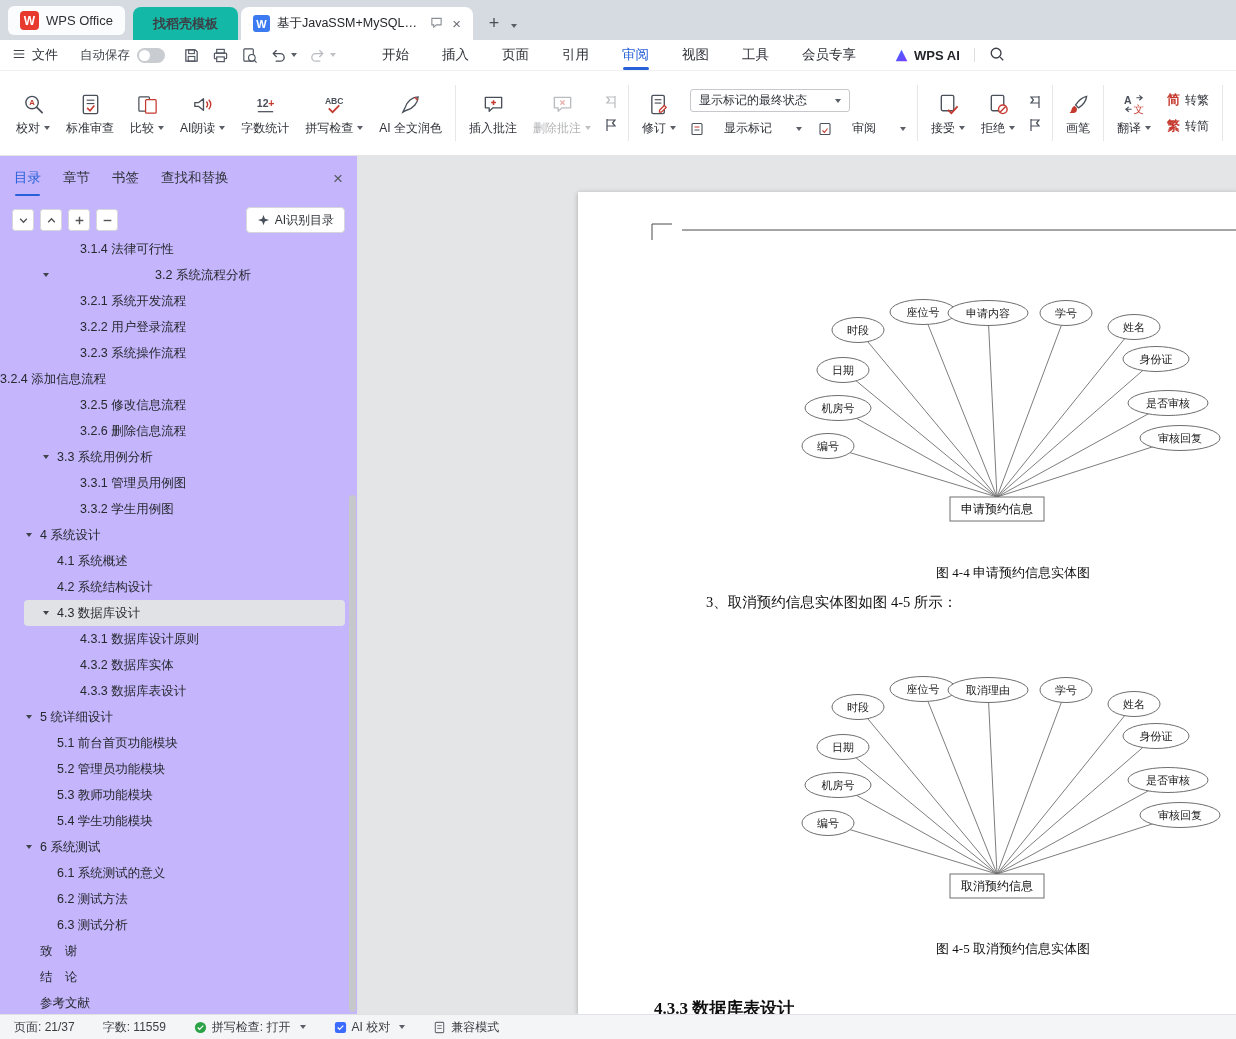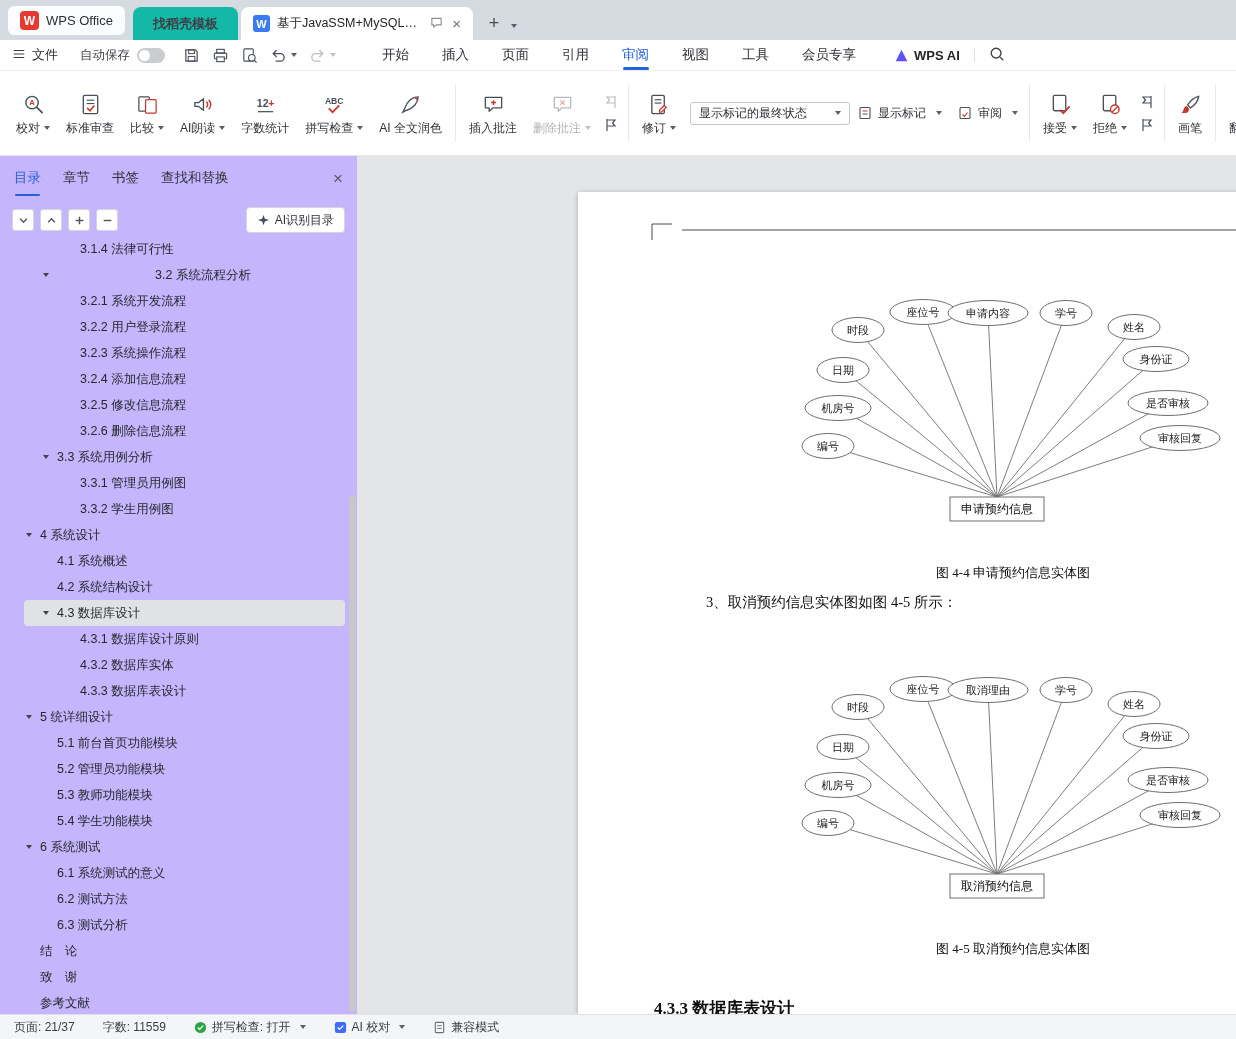--- a/index.html
+++ b/index.html
@@ -40,24 +40,24 @@
 
   
   .ribbon{height:85px;background:#fff;border-bottom:1px solid #e4e5e7;display:flex;align-items:center;padding:0 8px;overflow:hidden;white-space:nowrap;flex:none;}
   .rbtn{display:flex;flex-direction:column;align-items:center;justify-content:center;gap:6px;padding:0 8px;height:70px;border-radius:4px;flex:none;}
   .rlab{font-size:12px;color:#2f3238;display:flex;align-items:center;line-height:1;}
   .ric svg{width:23px;height:23px;display:block;}
   .rsep{width:1px;height:56px;background:#e6e7e9;margin:0 5px;align-self:center;flex:none;}
   .disabled{opacity:.38;}
   .flagcol{display:flex;flex-direction:column;gap:9px;margin:0 5px;justify-content:center;flex:none;}
   .flagcol svg{width:14px;height:14px;display:block;}
-  .revcol{display:flex;flex-direction:row;gap:8px;margin:0 6px;justify-content:center;flex:none;}
+  .revcol{display:flex;flex-direction:column;gap:8px;margin:0 6px;justify-content:center;flex:none;}
   .dropdown{width:160px;height:23px;border:1px solid #c6c8cc;border-radius:3px;display:flex;align-items:center;justify-content:space-between;padding:0 8px;font-size:12px;color:#2f3238;background:#fff;}
   .revrow{display:flex;gap:16px;}
-  .minibtn{display:flex;align-items:center;gap:6px;font-size:12px;color:#2f3238;}
+  .minibtn{display:flex;align-items:center;gap:20px;font-size:12px;color:#2f3238;}
   .minibtn svg{width:14px;height:14px;}
   .convcol{display:flex;flex-direction:column;gap:8px;margin:0 8px;justify-content:center;flex:none;}
   .convrow{display:flex;align-items:center;gap:5px;font-size:12px;color:#2f3238;}
   .convic{color:#c5392f;font-weight:bold;font-size:13px;}
 
   
   .content{flex:1;display:flex;min-height:0;}
 
   
   .sidebar{width:358px;background:#c4b5fd;border-right:1px solid #e2e3e6;position:relative;flex:none;}
@@ -513,21 +513,21 @@
             </svg>
           <span>AI识别目录</span>
         </span>
       </div>
       <div class="toc" id="toc">
           <div class="toc-item" style="padding-left: 80px;"><span class="toc-label">3.1.4 法律可行性</span></div>
           <div class="toc-item" style="padding-left: 57px; text-align: center;"><span class="toc-arrow" style="left: 43px;"></span><span class="toc-label">3.2 系统流程分析</span></div>
           <div class="toc-item" style="padding-left: 80px;"><span class="toc-label">3.2.1 系统开发流程</span></div>
           <div class="toc-item" style="padding-left: 80px;"><span class="toc-label">3.2.2 用户登录流程</span></div>
           <div class="toc-item" style="padding-left: 80px;"><span class="toc-label">3.2.3 系统操作流程</span></div>
-          <div class="toc-item" style="padding-left: 80px;"><span class="toc-label">3.2.4 添加信息流程</span></div>
+          <div class="toc-item" style=""><span class="toc-label">3.2.4 添加信息流程</span></div>
           <div class="toc-item" style="padding-left: 80px;"><span class="toc-label">3.2.5 修改信息流程</span></div>
           <div class="toc-item" style="padding-left: 80px;"><span class="toc-label">3.2.6 删除信息流程</span></div>
           <div class="toc-item" style="padding-left: 57px;"><span class="toc-arrow" style="left: 43px;"></span><span class="toc-label">3.3 系统用例分析</span></div>
           <div class="toc-item" style="padding-left: 80px;"><span class="toc-label">3.3.1 管理员用例图</span></div>
           <div class="toc-item" style="padding-left: 80px;"><span class="toc-label">3.3.2 学生用例图</span></div>
           <div class="toc-item" style="padding-left: 40px;"><span class="toc-arrow" style="left: 26px;"></span><span class="toc-label">4 系统设计</span></div>
           <div class="toc-item" style="padding-left: 57px;"><span class="toc-label">4.1 系统概述</span></div>
           <div class="toc-item" style="padding-left: 57px;"><span class="toc-label">4.2 系统结构设计</span></div>
           <div class="toc-item selected" style="padding-left: 33px;"><span class="toc-arrow" style="left: 19px;"></span><span class="toc-label">4.3 数据库设计</span></div>
           <div class="toc-item" style="padding-left: 80px;"><span class="toc-label">4.3.1 数据库设计原则</span></div>
@@ -535,22 +535,22 @@
           <div class="toc-item" style="padding-left: 80px;"><span class="toc-label">4.3.3 数据库表设计</span></div>
           <div class="toc-item" style="padding-left: 40px;"><span class="toc-arrow" style="left: 26px;"></span><span class="toc-label">5 统详细设计</span></div>
           <div class="toc-item" style="padding-left: 57px;"><span class="toc-label">5.1 前台首页功能模块</span></div>
           <div class="toc-item" style="padding-left: 57px;"><span class="toc-label">5.2 管理员功能模块</span></div>
           <div class="toc-item" style="padding-left: 57px;"><span class="toc-label">5.3 教师功能模块</span></div>
           <div class="toc-item" style="padding-left: 57px;"><span class="toc-label">5.4 学生功能模块</span></div>
           <div class="toc-item" style="padding-left: 40px;"><span class="toc-arrow" style="left: 26px;"></span><span class="toc-label">6 系统测试</span></div>
           <div class="toc-item" style="padding-left: 57px;"><span class="toc-label">6.1 系统测试的意义</span></div>
           <div class="toc-item" style="padding-left: 57px;"><span class="toc-label">6.2 测试方法</span></div>
           <div class="toc-item" style="padding-left: 57px;"><span class="toc-label">6.3 测试分析</span></div>
+          <div class="toc-item" style="padding-left: 40px;"><span class="toc-label">致　谢</span></div>
           <div class="toc-item" style="padding-left: 40px;"><span class="toc-label">结　论</span></div>
-          <div class="toc-item" style="padding-left: 40px;"><span class="toc-label">致　谢</span></div>
           <div class="toc-item" style="padding-left: 40px;"><span class="toc-label">参考文献</span></div>
         </div>
       <div class="side-scrollbar"></div>
     </aside>
 
     <div class="docarea">
       <div class="page">
         <svg class="margin-marks" width="662" height="60">
           <path d="M74 48 V32 H94" fill="none" stroke="#4a4a4a" stroke-width="1"></path>
           <line x1="104" y1="38" x2="662" y2="38" stroke="#4a4a4a" stroke-width="1"></line>

